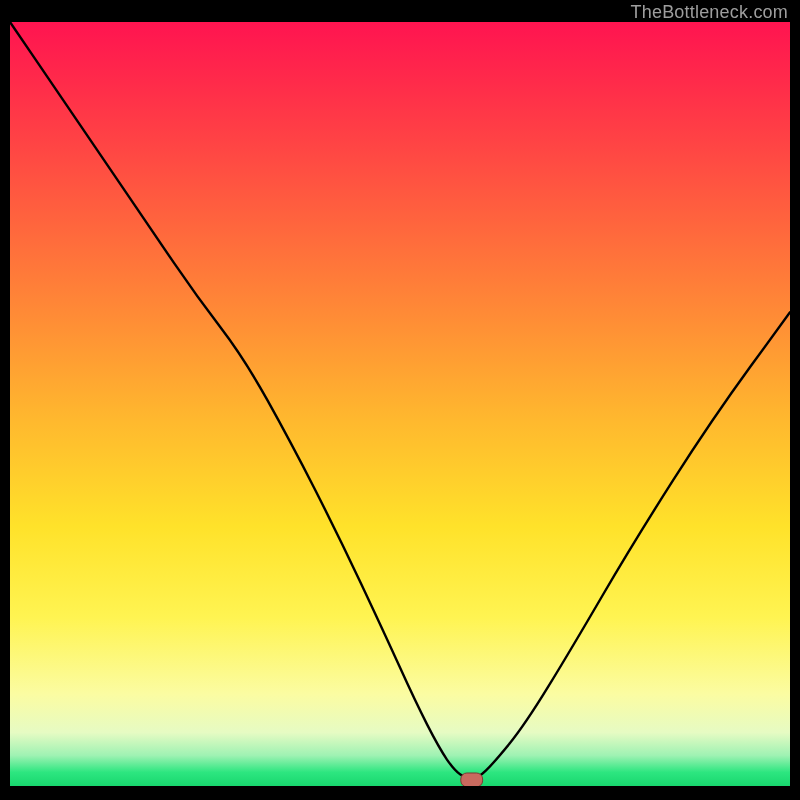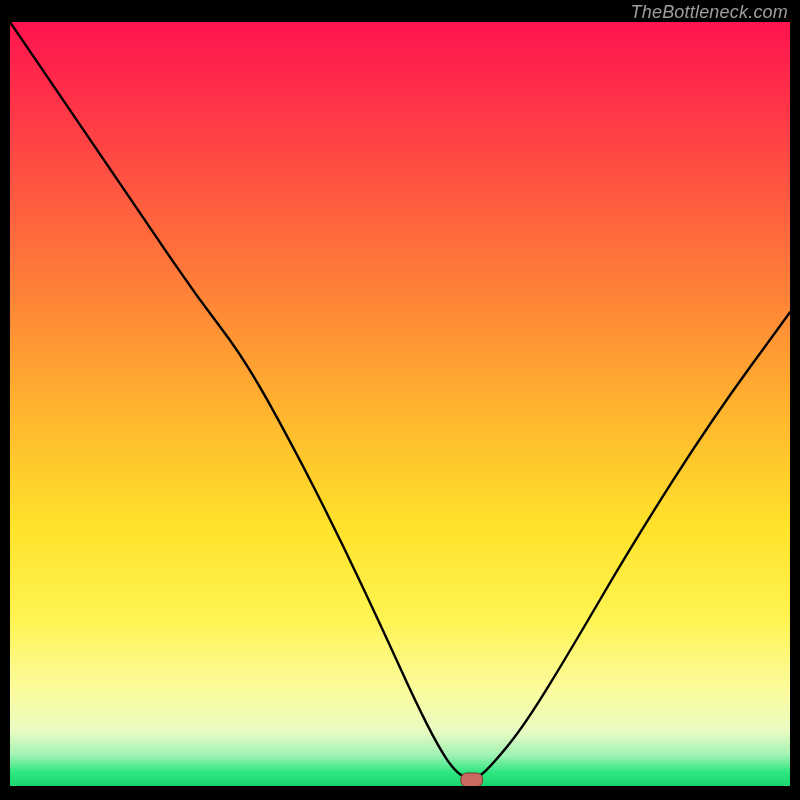--- a/index.html
+++ b/index.html
@@ -11,21 +11,20 @@
     overflow: hidden;
     font-family: Arial, Helvetica, sans-serif;
   }
   .frame {
     position: absolute;
     top: 0;
     left: 0;
     width: 800px;
     height: 800px;
     background: #000;
-    font-style: italic;
   }
   .plot-area {
     position: absolute;
     
     top: 22px;
     left: 10px;
     width: 780px;
     height: 764px;
   }
   .gradient-bg {

